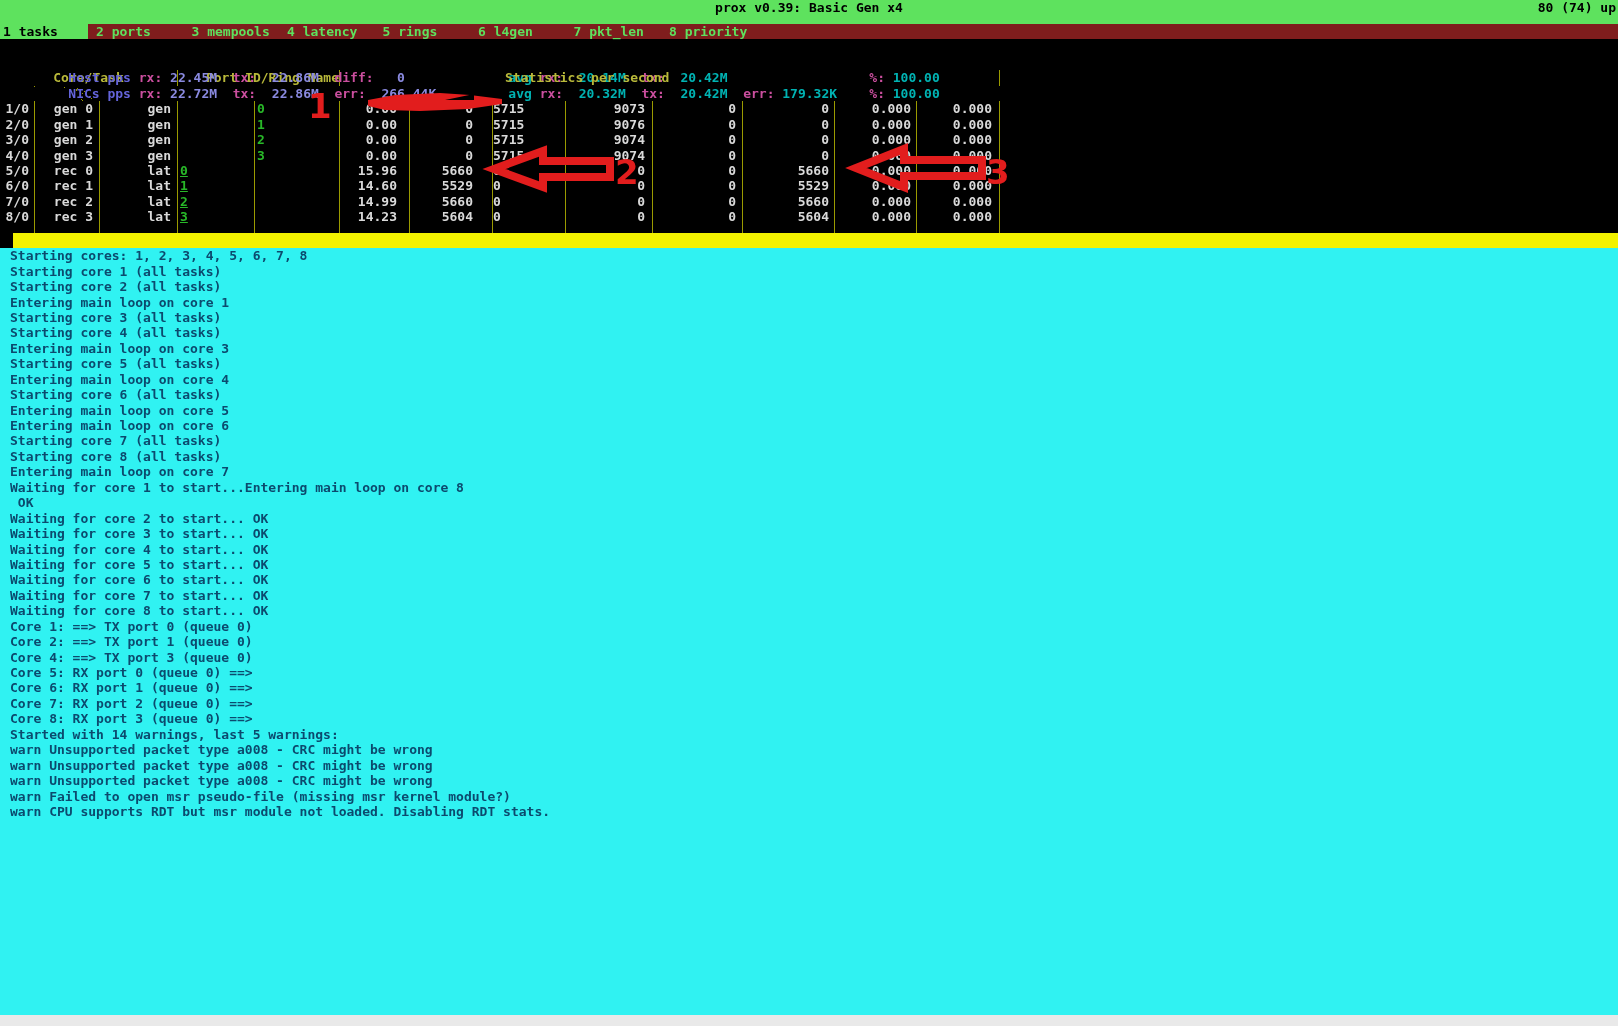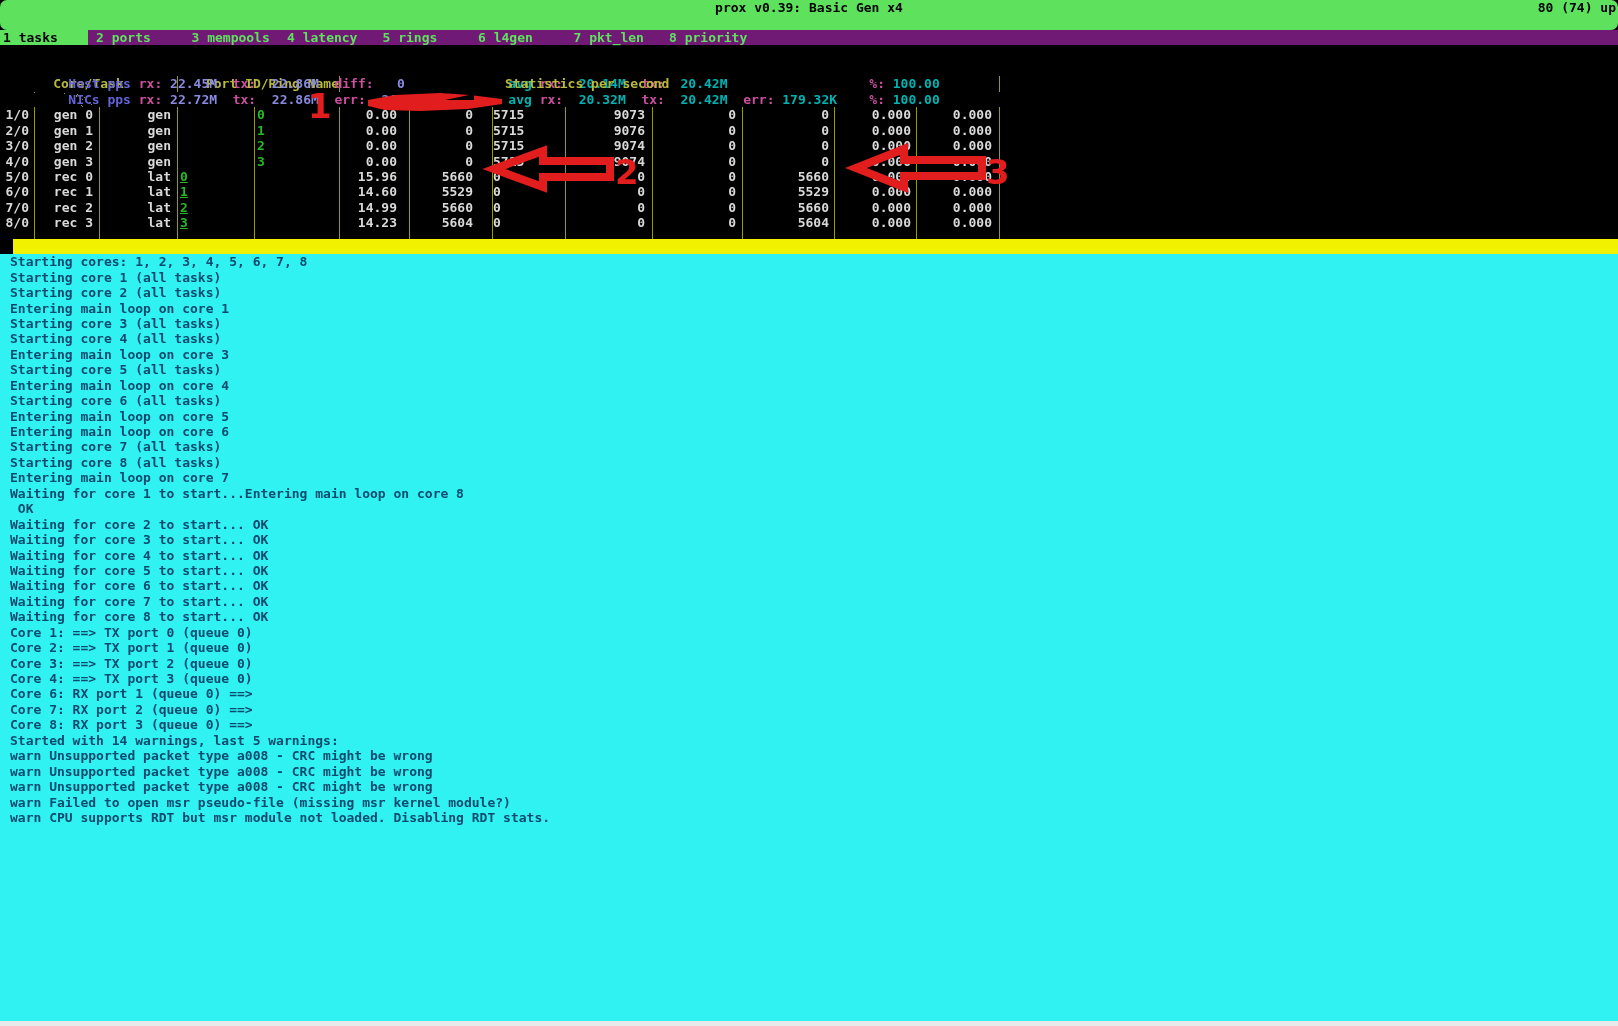--- a/index.html
+++ b/index.html
@@ -1,22 +1,22 @@
 <!DOCTYPE html>
 <html style="--green: #5ee25e; --headyellow: #b9b93a; --sep: #9a9a00; --white: #d9d9d9; --gdigit: #28b828; --blue: #6464da; --lblue: #8a8ae0; --mag: #cb4f9f; --teal: #00b3b3; --cyanbg: #30f2f2; --ybar: #f2f200; --red: #e21d1d; --statusbg: #e9e9e9;"><head>
 <meta charset="utf-8">
 <style>
   html,body{margin:0;padding:0;background:#000;}
   .screen{position:relative;width:1618px;height:1026px;background:#000;overflow:hidden;
           font-family:"DejaVu Sans Mono",monospace;font-size:13px;font-weight:700;color:var(--white,#d9d9d9);}
   
-  .titlebar{position:relative;height:30px;line-height:16px;background:var(--green,#5ee25e);color:#000;text-align:center;border-radius:7px;}
+  .titlebar{position:relative;height:24px;line-height:16px;background:var(--green,#5ee25e);color:#000;text-align:center;}
   .title-right{position:absolute;right:2px;top:0;}
   
-  .tabbar{display:flex;height:15.45px;line-height:15.45px;background:#701a75;color:var(--green,#5ee25e);}
+  .tabbar{display:flex;height:15.45px;line-height:15.45px;background:#7f1d1d;color:var(--green,#5ee25e);}
   .tab{display:inline-block;width:95.5px;padding-left:8px;box-sizing:border-box;white-space:pre;cursor:default;}
   .tab.active{width:88px;padding-left:3px;background:var(--green,#5ee25e);color:#000;}
   
   .statline{position:relative;height:15.45px;line-height:15.45px;white-space:pre;margin-left:32px;}
   .sgroup{position:absolute;top:0;white-space:pre;}
   .g-left{left:5px;}
   .g-avg{left:445px;}
   .g-pct{left:806px;}
   .seg{white-space:pre;}
   .c-blue{color:var(--blue,#6464da);}
@@ -314,22 +314,22 @@
       <div class="logline"> OK</div>
       <div class="logline">Waiting for core 2 to start... OK</div>
       <div class="logline">Waiting for core 3 to start... OK</div>
       <div class="logline">Waiting for core 4 to start... OK</div>
       <div class="logline">Waiting for core 5 to start... OK</div>
       <div class="logline">Waiting for core 6 to start... OK</div>
       <div class="logline">Waiting for core 7 to start... OK</div>
       <div class="logline">Waiting for core 8 to start... OK</div>
       <div class="logline">Core 1: ==&gt; TX port 0 (queue 0)</div>
       <div class="logline">Core 2: ==&gt; TX port 1 (queue 0)</div>
-      <div class="logline">Core 3: ==&gt; TX port 2 (queue 0)</div>
       <div class="logline">Core 4: ==&gt; TX port 3 (queue 0)</div>
+      <div class="logline">Core 5: RX port 0 (queue 0) ==&gt;</div>
       <div class="logline">Core 6: RX port 1 (queue 0) ==&gt;</div>
       <div class="logline">Core 7: RX port 2 (queue 0) ==&gt;</div>
       <div class="logline">Core 8: RX port 3 (queue 0) ==&gt;</div>
       <div class="logline">Started with 14 warnings, last 5 warnings:</div>
       <div class="logline">warn Unsupported packet type a008 - CRC might be wrong</div>
       <div class="logline">warn Unsupported packet type a008 - CRC might be wrong</div>
       <div class="logline">warn Unsupported packet type a008 - CRC might be wrong</div>
       <div class="logline">warn Failed to open msr pseudo-file (missing msr kernel module?)</div>
       <div class="logline">warn CPU supports RDT but msr module not loaded. Disabling RDT stats.</div>
     </div>

